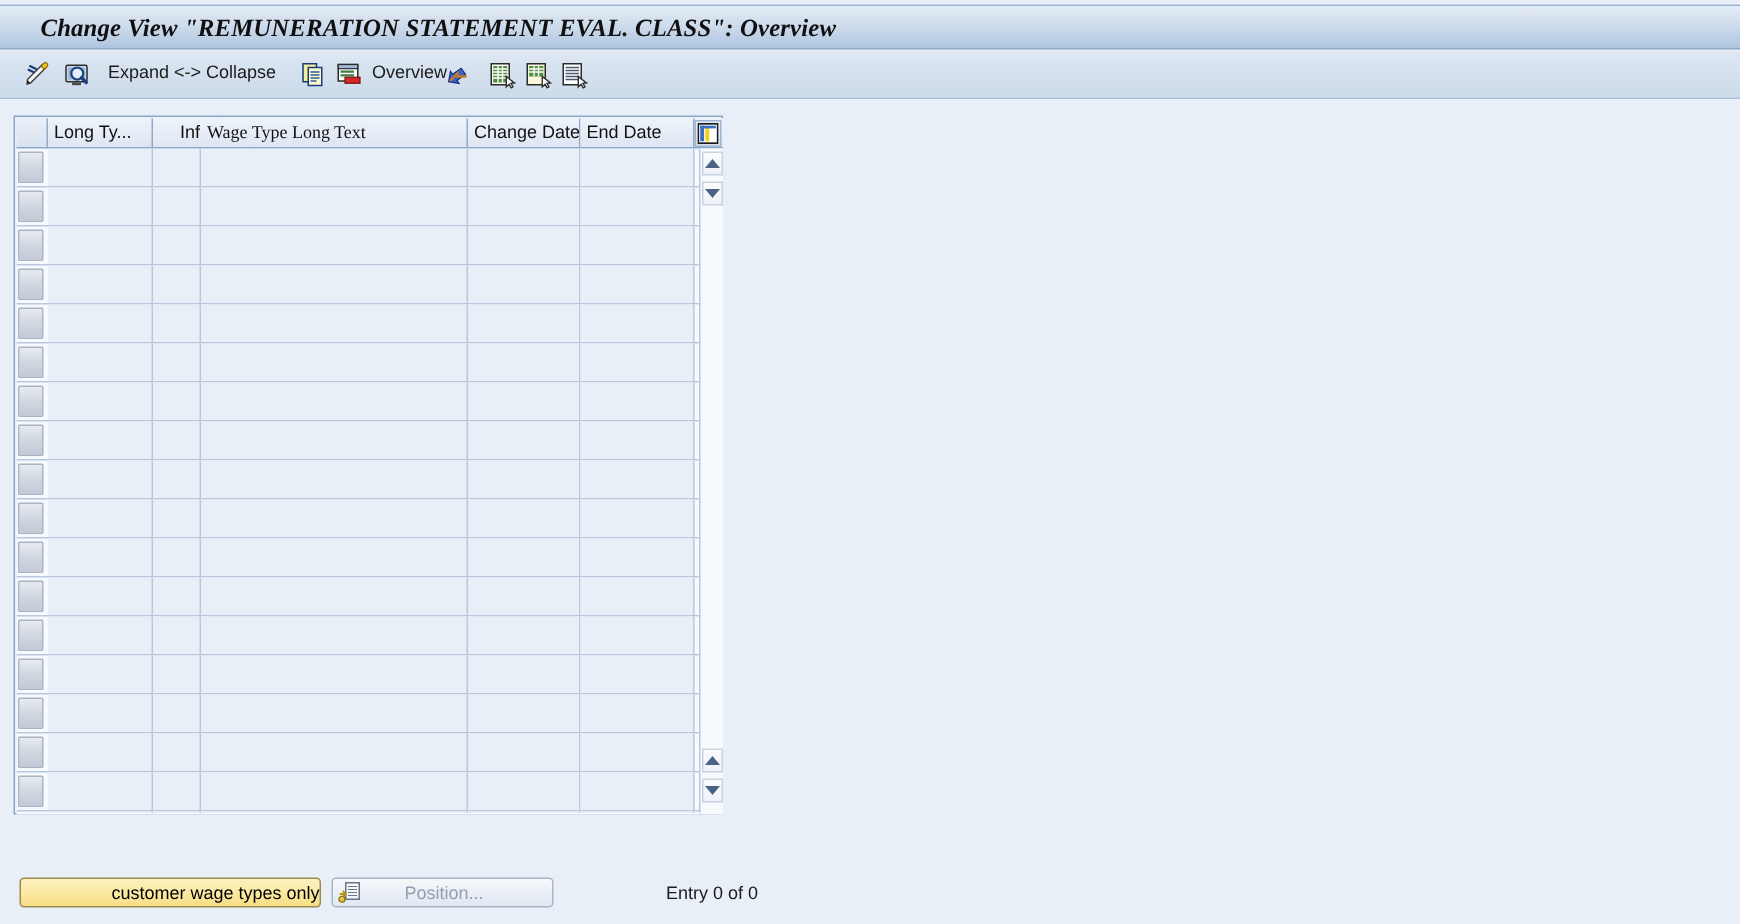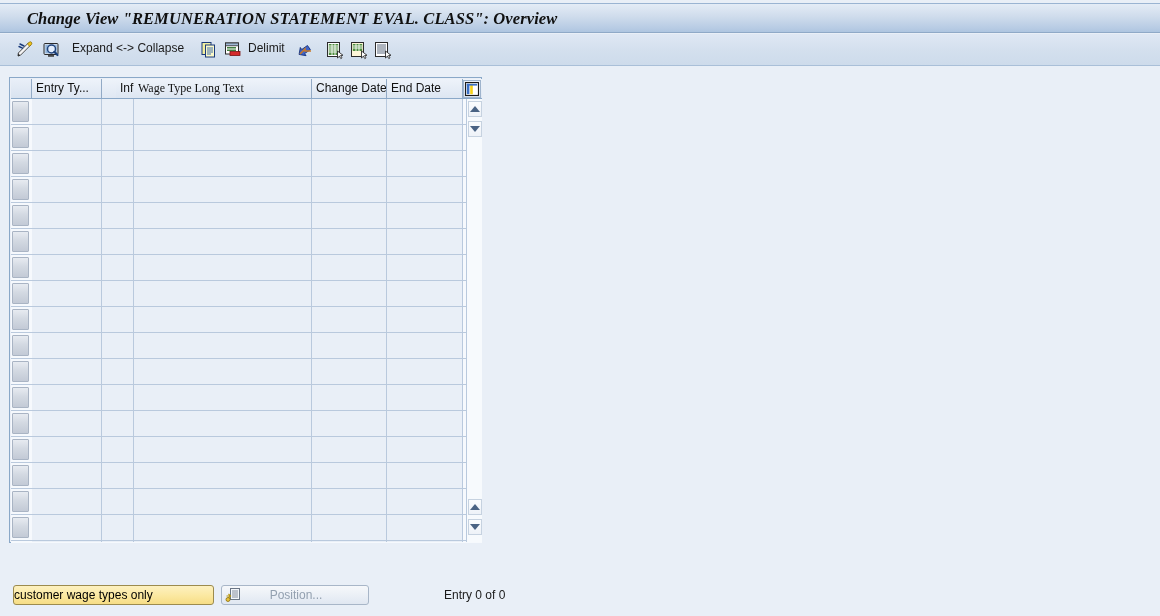--- a/index.html
+++ b/index.html
@@ -211,21 +211,21 @@
   #btn-customer-wage {
     position: absolute;
     left: 13px; top: 15px;
     width: 201px; height: 20px;
     background: linear-gradient(to bottom, #fdf1c0 0%, #fbe8a0 55%, #f6dd85 100%);
     border: 1px solid #9c8b4e;
     border-radius: 3px;
     box-sizing: border-box;
     font-size: 12px;
     color: #000;
-    text-align: left;
+    text-align: right;
     line-height: 18px;
     white-space: nowrap;
     cursor: pointer;
   }
   #btn-position {
     position: absolute;
     left: 221px; top: 15px;
     width: 148px; height: 20px;
     background: linear-gradient(to bottom, #f6f8fb 0%, #eaeff6 55%, #e0e7f1 100%);
     border: 1px solid #a8b6c8;
@@ -302,21 +302,21 @@
     <div class="tb-item" style="left:222px; width:22px;">
       <svg width="20" height="20" viewBox="0 0 20 20">
         <rect x="2.5" y="3" width="13" height="11" fill="#ffffff" stroke="#2b2b2b" stroke-width="1"></rect>
         <rect x="2.5" y="3" width="13" height="2.8" fill="#9fb8d6" stroke="#2b2b2b" stroke-width="0.8"></rect>
         <rect x="4" y="7" width="9" height="1.5" fill="#3f7f3f"></rect>
         <rect x="4" y="9.5" width="9" height="1.5" fill="#3f7f3f"></rect>
         <rect x="7" y="11.5" width="10" height="4" fill="#d42a2a" stroke="#7a1010" stroke-width="0.8"></rect>
       </svg>
     </div>
 
-    <div class="tb-label" style="left:248px;">Delimit</div>
+    <div class="tb-label" style="left:248px;">Overview</div>
 
     <div class="tb-item" style="left:294px; width:22px;">
       <svg width="20" height="20" viewBox="0 0 20 20">
         <path d="M3 11 L8 6 L8 8.5 L15 8.5 L15 13.5 L8 13.5 L8 16 Z" fill="#3f63c8" stroke="#13307a" stroke-width="0.8" transform="rotate(-35 9 11)"></path>
         <path d="M5 14 L10 9 L10 11 L16 11" fill="none" stroke="#c87a2a" stroke-width="1.6"></path>
       </svg>
     </div>
 
     <div class="tb-item" style="left:324px; width:22px;">
       <svg width="20" height="20" viewBox="0 0 20 20">
@@ -363,21 +363,21 @@
     </div>
 
   </div>
 
 
   <div id="table-area">
     <div id="table-inner">
 
       <div id="header-row">
         <div class="hcell corner" style="left:0px; width:21px;"></div>
-        <div class="hcell" style="left:21px; width:70px;">Entry Ty...</div>
+        <div class="hcell" style="left:21px; width:70px;">Long Ty...</div>
         <div class="hcell" style="left:105px; width:32px;">Inf...</div>
         <div class="hcell" style="left:123px; width:178px;font-family:Liberation Serif, serif;">Wage Type Long Text</div>
         <div class="hcell" style="left:301px; width:75px;">Change Date</div>
         <div class="hcell" style="left:376px; width:76px;">End Date</div>
 
         <div id="header-config">
           <svg width="14" height="14" viewBox="0 0 14 14">
             <rect x="0.5" y="0.5" width="13" height="13" fill="#ffffff" stroke="#1a1a1a" stroke-width="1.2"></rect>
             <rect x="1.8" y="1.8" width="2.6" height="10.4" fill="#3a6fc4"></rect>
             <rect x="5.2" y="1.8" width="2.6" height="10.4" fill="#f7d117"></rect>

